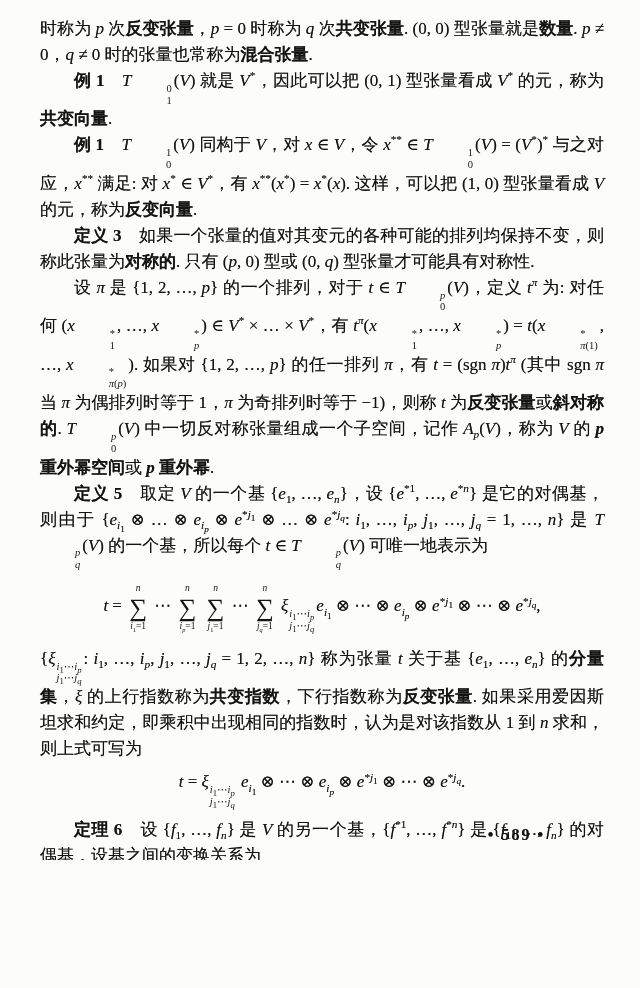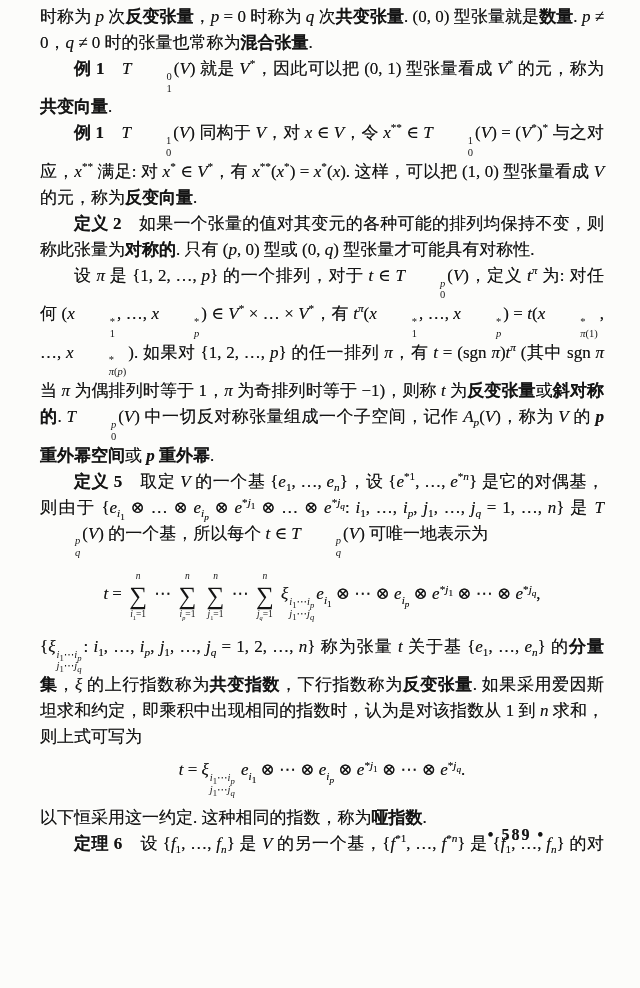--- a/index.html
+++ b/index.html
@@ -4,21 +4,21 @@
 <style>
   html,body{margin:0;padding:0;}
   body{
     width:640px;height:988px;
     background:#fcfcfa;
     font-family:"Liberation Serif","DejaVu Serif",serif;
   }
   .page{
     box-sizing:border-box;
     width:640px;height:860px;
-    padding:4px 36px 10px 40px;
+    padding:16px 36px 10px 40px;
     position:relative;
     color:#141414;
     text-shadow:0 0 0.5px rgba(0,0,0,0.55);
     overflow:hidden;
   }
   p{margin:0;font-size:17px;line-height:26px;text-align:justify;}
   .ind{text-indent:2em;}
   h2{
     font-size:21px;
     font-weight:bold;
@@ -67,21 +67,21 @@
       </span>(<i>V</i>) 就是 <i>V</i><sup>*</sup>，因此可以把 (0, 1) 型张量看成 <i>V</i><sup>*</sup> 的元，称为<b>共变向量</b>.</p>
 
   <p class="ind"><b>例 1</b>　<i>T</i><span class="ss">
         <span>1</span>
         <span>0</span>
       </span>(<i>V</i>) 同构于 <i>V</i>，对 <i>x</i> ∈ <i>V</i>，令 <i>x</i><sup>**</sup> ∈ <i>T</i><span class="ss">
         <span>1</span>
         <span>0</span>
       </span>(<i>V</i>) = (<i>V</i><sup>*</sup>)<sup>*</sup> 与之对应，<i>x</i><sup>**</sup> 满足: 对 <i>x</i><sup>*</sup> ∈ <i>V</i><sup>*</sup>，有 <i>x</i><sup>**</sup>(<i>x</i><sup>*</sup>) = <i>x</i><sup>*</sup>(<i>x</i>). 这样，可以把 (1, 0) 型张量看成 <i>V</i> 的元，称为<b>反变向量</b>.</p>
 
-  <p class="ind"><b>定义 2</b>　如果一个张量的值对其变元的各种可能的排列均保持不变，则称此张量为<b>对称的</b>. 只有 (<i>p</i>, 0) 型或 (0, <i>q</i>) 型张量才可能具有对称性.</p>
+  <p class="ind"><b>定义 3</b>　如果一个张量的值对其变元的各种可能的排列均保持不变，则称此张量为<b>对称的</b>. 只有 (<i>p</i>, 0) 型或 (0, <i>q</i>) 型张量才可能具有对称性.</p>
 
   <p class="ind">设 <i>π</i> 是 {1, 2, …, <i>p</i>} 的一个排列，对于 <i>t</i> ∈ <i>T</i><span class="ss">
         <span><i>p</i></span>
         <span>0</span>
       </span>(<i>V</i>)，定义 <i>t</i><sup><i>π</i></sup> 为: 对任何 (<i>x</i><span class="ss">
         <span>*</span>
         <span>1</span>
       </span>, …, <i>x</i><span class="ss">
         <span>*</span>
         <span><i>p</i></span>
@@ -135,21 +135,20 @@
   <p>{<i>ξ</i><span class="ss">
         <span><i>i</i><sub>1</sub>⋯<i>i</i><sub><i>p</i></sub></span>
         <span><i>j</i><sub>1</sub>⋯<i>j</i><sub><i>q</i></sub></span>
       </span>: <i>i</i><sub>1</sub>, …, <i>i</i><sub><i>p</i></sub>, <i>j</i><sub>1</sub>, …, <i>j</i><sub><i>q</i></sub> = 1, 2, …, <i>n</i>} 称为张量 <i>t</i> 关于基 {<i>e</i><sub>1</sub>, …, <i>e</i><sub><i>n</i></sub>} 的<b>分量集</b>，<i>ξ</i> 的上行指数称为<b>共变指数</b>，下行指数称为<b>反变张量</b>. 如果采用爱因斯坦求和约定，即乘积中出现相同的指数时，认为是对该指数从 1 到 <i>n</i> 求和，则上式可写为</p>
 
   <div class="formula"><i>t</i> = <i>ξ</i><span class="ss">
         <span><i>i</i><sub>1</sub>⋯<i>i</i><sub><i>p</i></sub></span>
         <span><i>j</i><sub>1</sub>⋯<i>j</i><sub><i>q</i></sub></span>
       </span> <i>e</i><sub><i>i</i><sub>1</sub></sub> ⊗ ⋯ ⊗ <i>e</i><sub><i>i</i><sub><i>p</i></sub></sub> ⊗ <i>e</i><sup>*<i>j</i><sub>1</sub></sup> ⊗ ⋯ ⊗ <i>e</i><sup>*<i>j</i><sub><i>q</i></sub></sup>.</div>
 
-  <p>以下恒采用这一约定. 这种相同的指数，称为<b>哑指数</b>.</p>
 
   <p class="ind"><b>定理 6</b>　设 {<i>f</i><sub>1</sub>, …, <i>f</i><sub><i>n</i></sub>} 是 <i>V</i> 的另一个基，{<i>f</i><sup>*1</sup>, …, <i>f</i><sup>*<i>n</i></sup>} 是 {<i>f</i><sub>1</sub>, …, <i>f</i><sub><i>n</i></sub>} 的对偶基，设基之间的变换关系为</p>
 
   <div class="formula"><i>f</i><sub><i>i</i></sub> = <i>α</i><span class="ss">
         <span><i>j</i></span>
         <span><i>i</i></span>
       </span><i>e</i><sub><i>j</i></sub>,　<i>f</i><sup>*<i>i</i></sup> = <i>β</i><span class="ss">
         <span><i>i</i></span>
         <span><i>j</i></span>
       </span><i>e</i><sup>*<i>j</i></sup>,</div>

